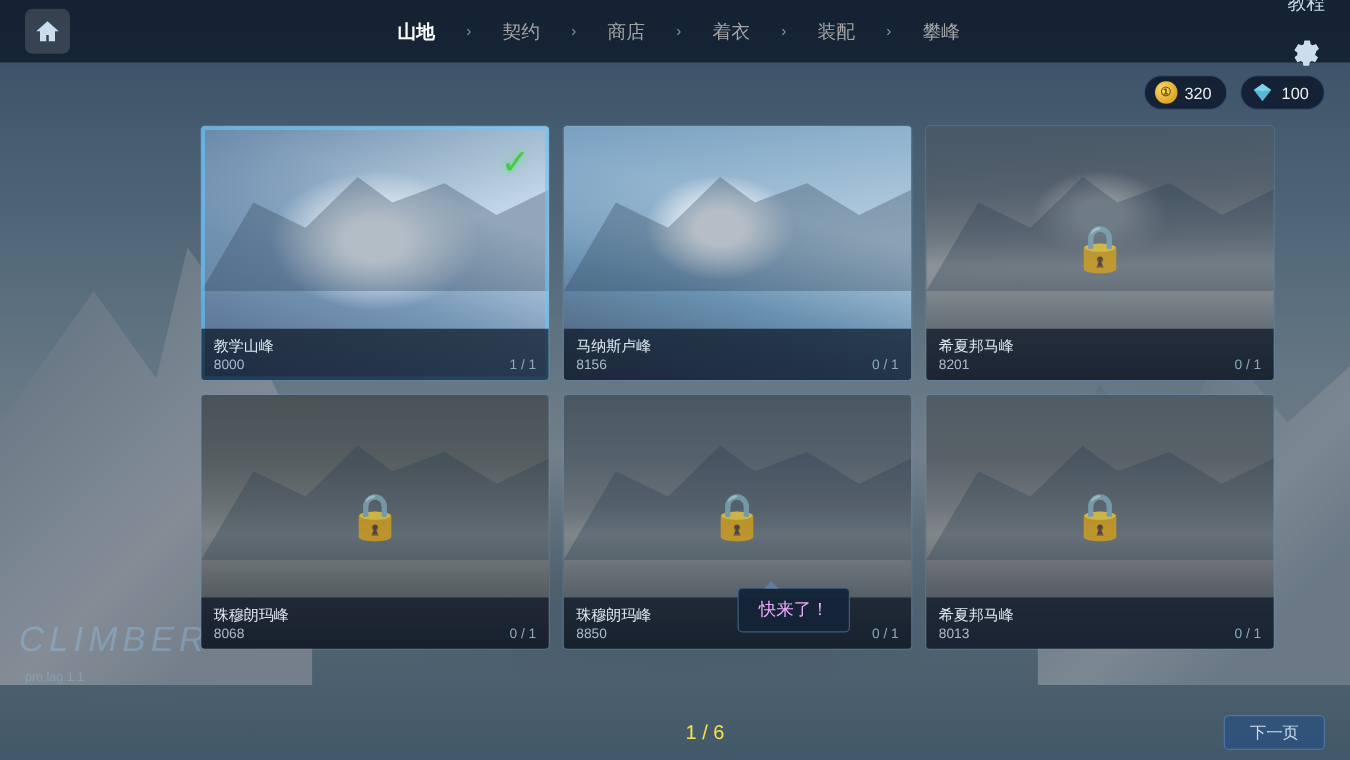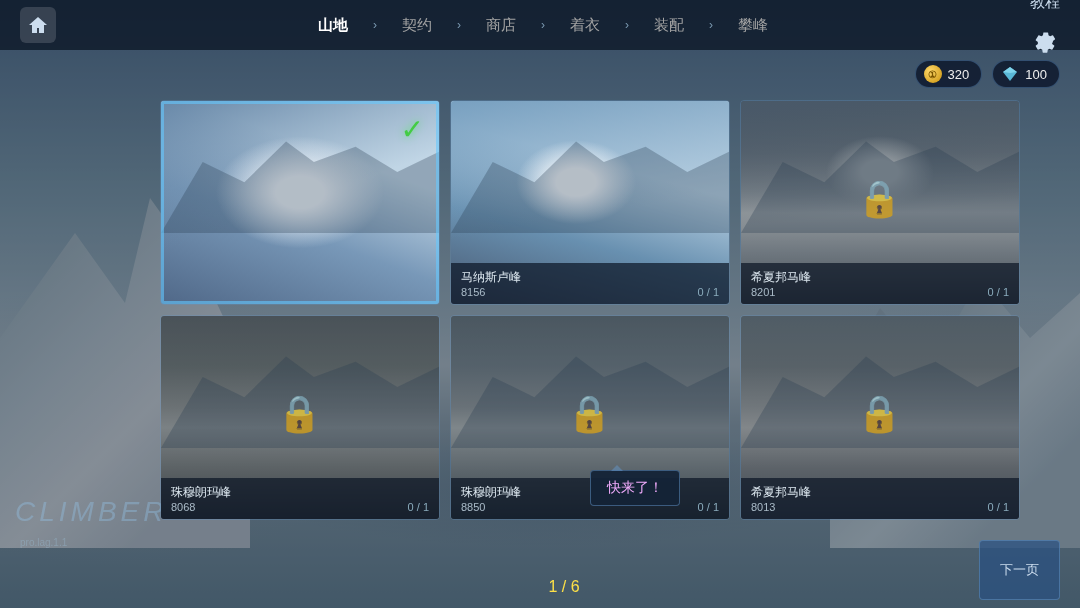--- a/index.html
+++ b/index.html
@@ -319,21 +319,21 @@
       margin-left: 24px;
     }
 
     .next-page-btn {
       position: absolute;
       bottom: 8px;
       right: 20px;
       background: rgba(40,80,130,0.7);
       border: 1px solid rgba(100,150,200,0.5);
       border-radius: 4px;
-      padding: 20px 20px;
+      padding: 4px 20px;
       color: #cde;
       font-size: 13px;
       cursor: pointer;
       z-index: 10;
     }
 
     
     .version-text {
       position: absolute;
       bottom: 60px;
@@ -416,20 +416,27 @@
   </div>
 </div>
 
 <div class="grid-container">
 
   <div class="mountain-card">
     <div class="card-bg card-bg-1"></div>
     <div class="mountain-shape"></div>
     <div class="card-selected-border"></div>
     <div class="check-icon">✓</div>
+    <div class="card-info">
+      <div>
+        <div class="card-name">教学山峰</div>
+        <div class="card-altitude">8000</div>
+      </div>
+      <div class="card-progress">1 / 1</div>
+    </div>
   </div>
 
   <div class="mountain-card">
     <div class="card-bg card-bg-2"></div>
     <div class="mountain-shape"></div>
     <div class="card-info">
       <div>
         <div class="card-name">马纳斯卢峰</div>
         <div class="card-altitude">8156</div>
       </div>

